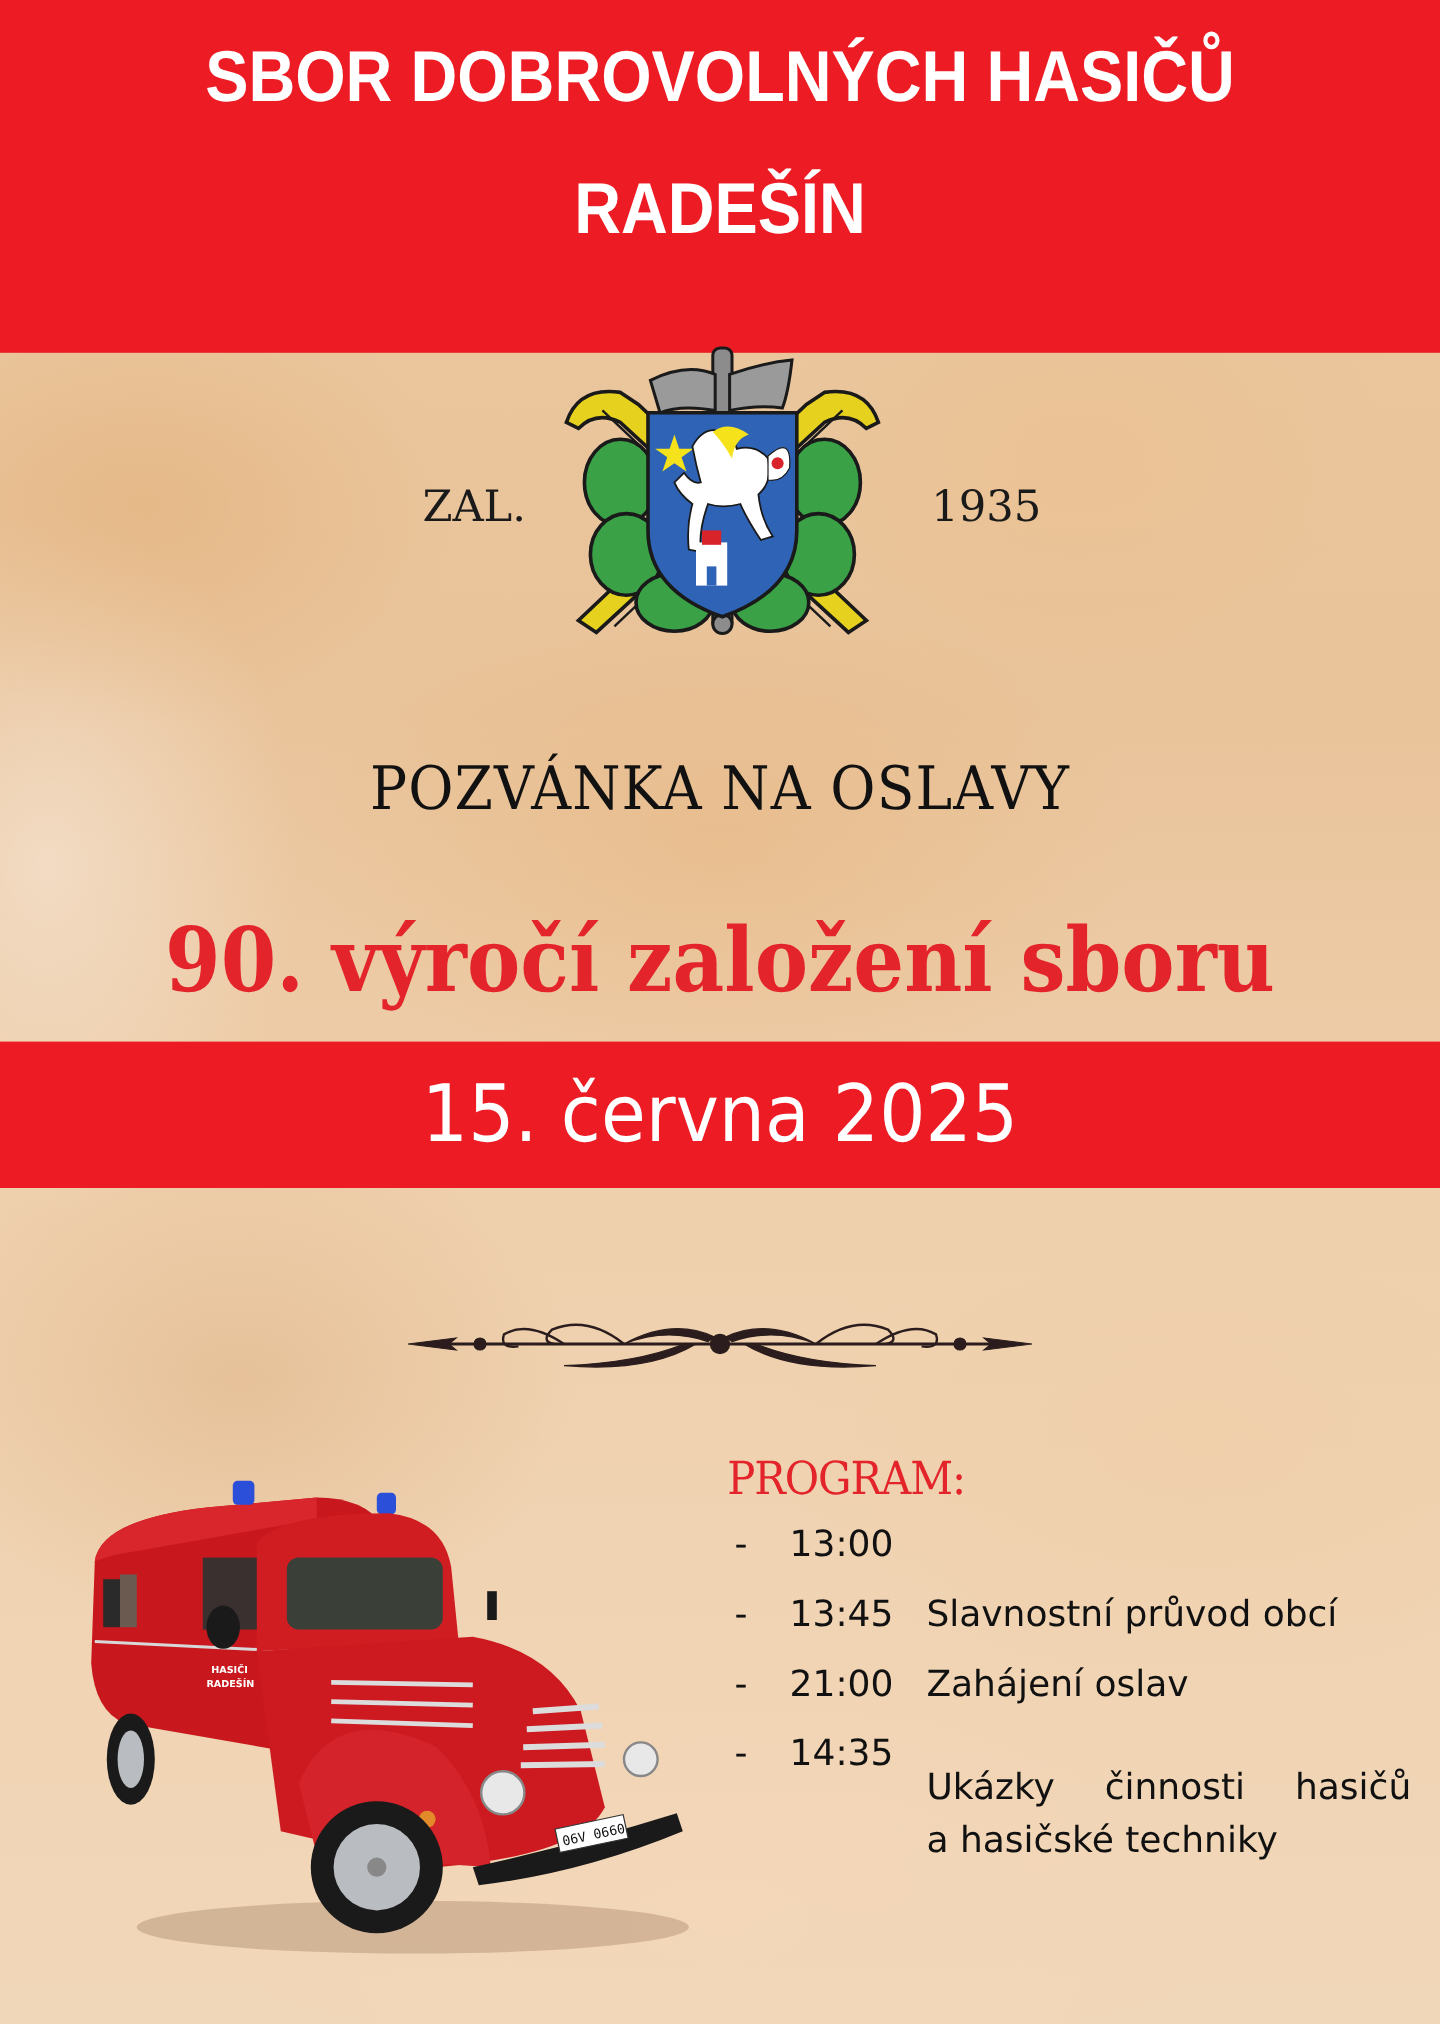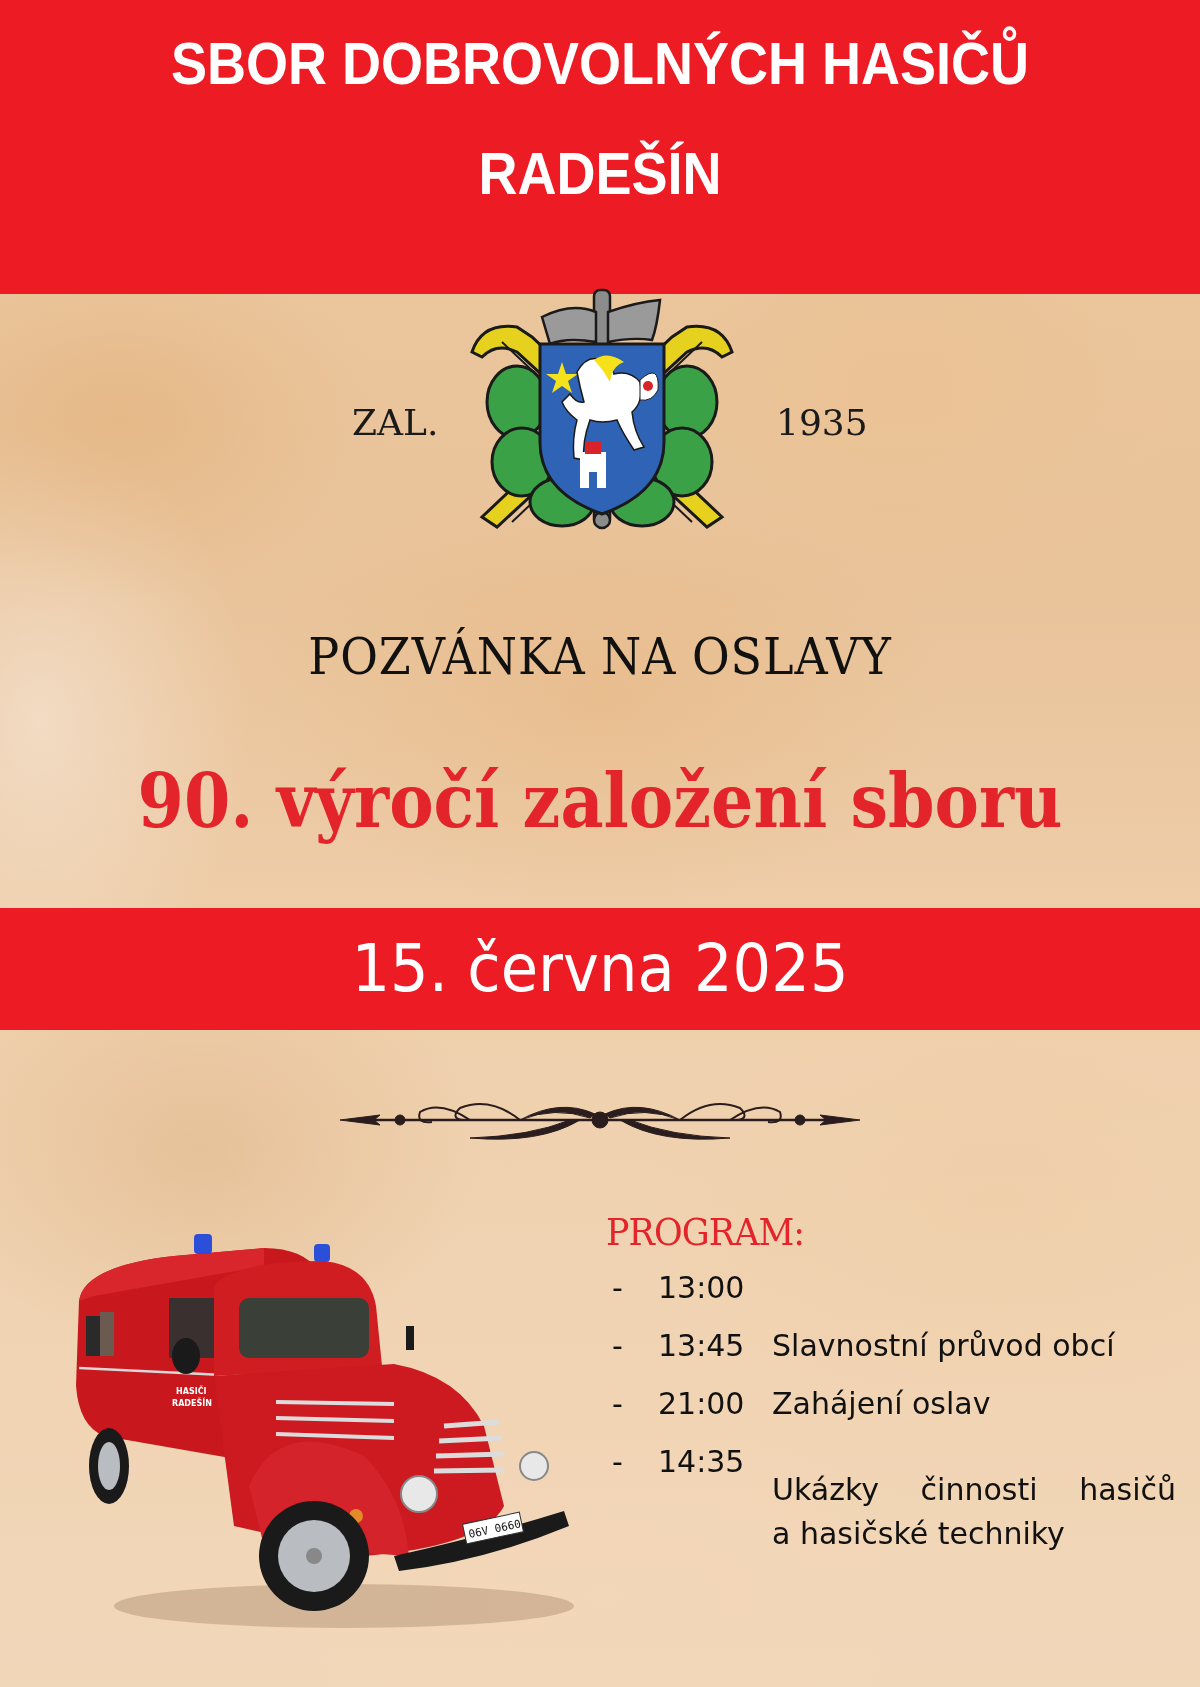--- a/index.html
+++ b/index.html
@@ -29,21 +29,21 @@
       font-weight: bold;
       font-size: 60px;
       letter-spacing: 0px;
       transform: scaleX(0.9);
       line-height: 1;
       position: absolute; left: 0; width: 1200px;
     }
     .band-top .line1 { top: 34px; }
     .band-top .line2 { top: 144px; }
 
-    .band-date { top: 908px; height: 122px; }
+    .band-date { top: 868px; height: 122px; }
     .band-date .date {
       font-family: "DejaVu Sans", sans-serif;
       font-size: 66px;
       line-height: 122px;
       transform: scaleX(0.92);
     }
 
     .crest-row { position: absolute; top: 282px; left: 0; width: 1200px; height: 250px; }
     .zal, .year {
       position: absolute; top: 120px;

